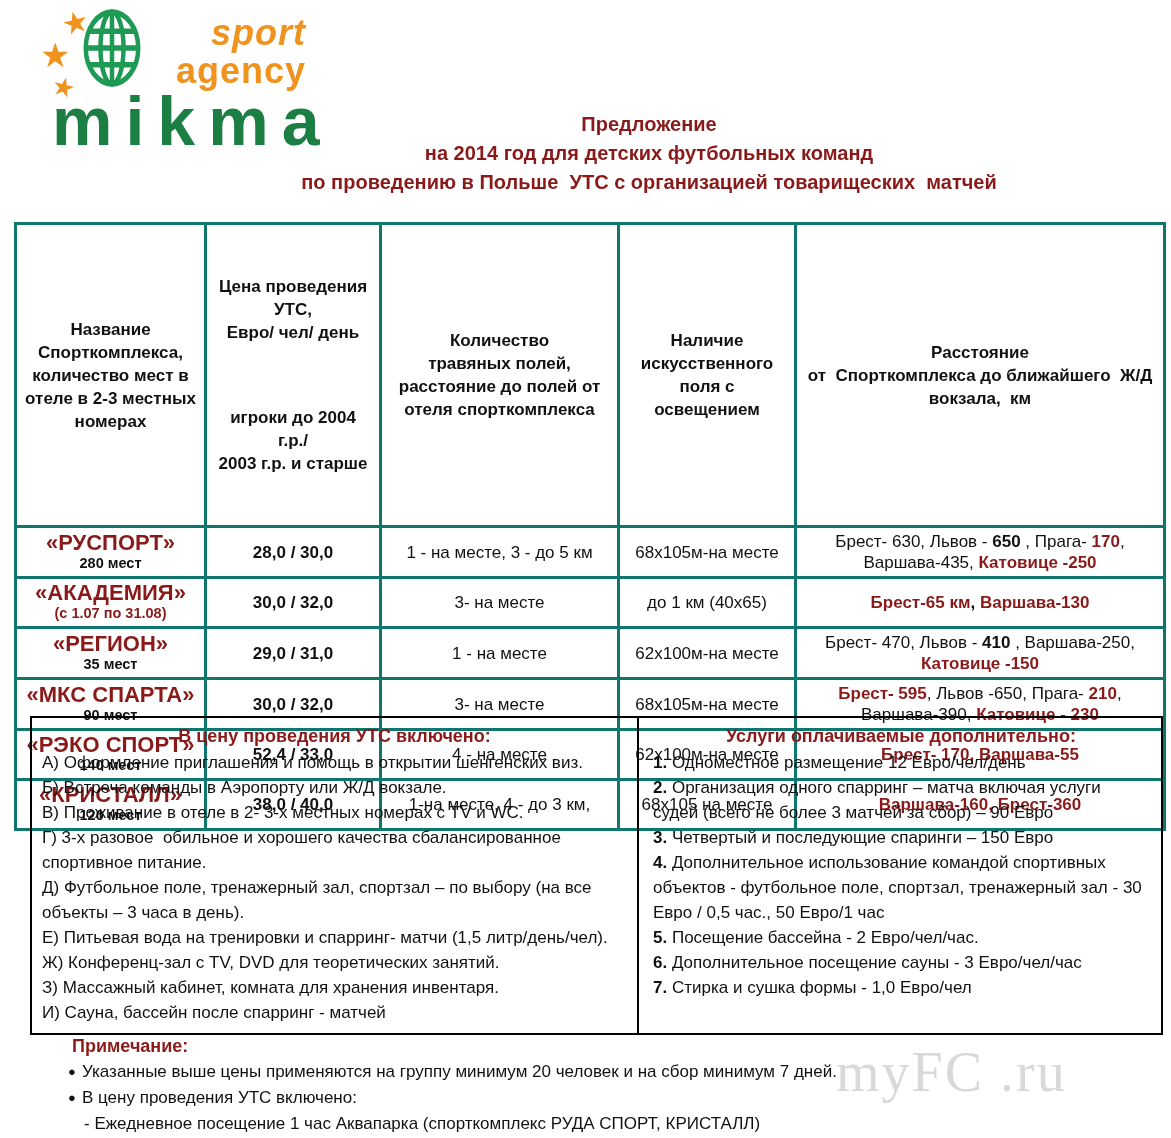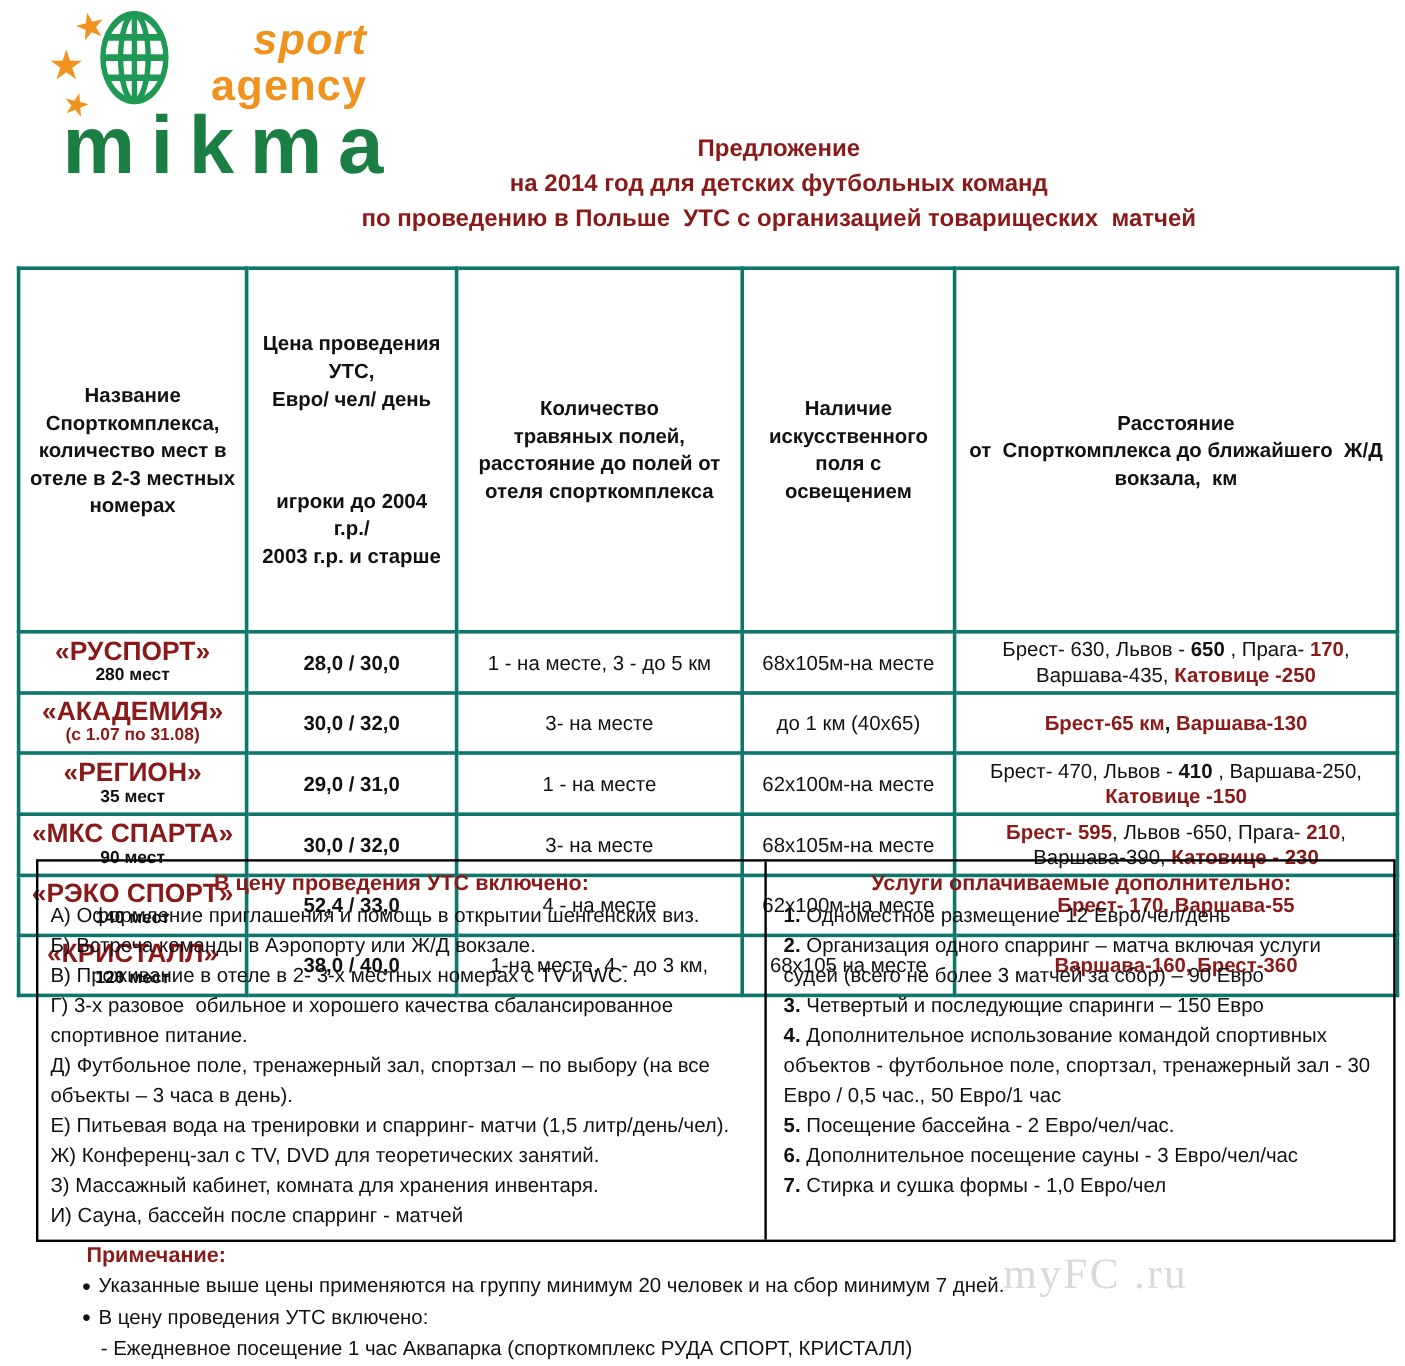--- a/index.html
+++ b/index.html
@@ -55,21 +55,21 @@
 
   
   .note{position:absolute;left:30px;top:1033px;width:830px;margin-left:32px;}
   .note-title{color:var(--red);font-weight:bold;font-size:18px;line-height:26px;padding-left:10px;}
   .nitem{font-size:17px;line-height:26px;}
   .nitem .blt{display:inline-block;width:20px;text-align:center;font-size:13px;vertical-align:1px;}
   .note-sub{font-size:17px;line-height:26px;padding-left:22px;}
 
   
   .watermark{position:absolute;left:836px;top:1040px;font-family:"Liberation Serif",serif;
-             font-size:36px;color:var(--wm);letter-spacing:2px;}
+             font-size:56px;color:var(--wm);letter-spacing:2px;}
 </style>
 </head>
 <body>
 
 <div class="page">
 
   <header>
     <div class="logo">
       <span class="star s1">★</span>
       <span class="star s2">★</span>

